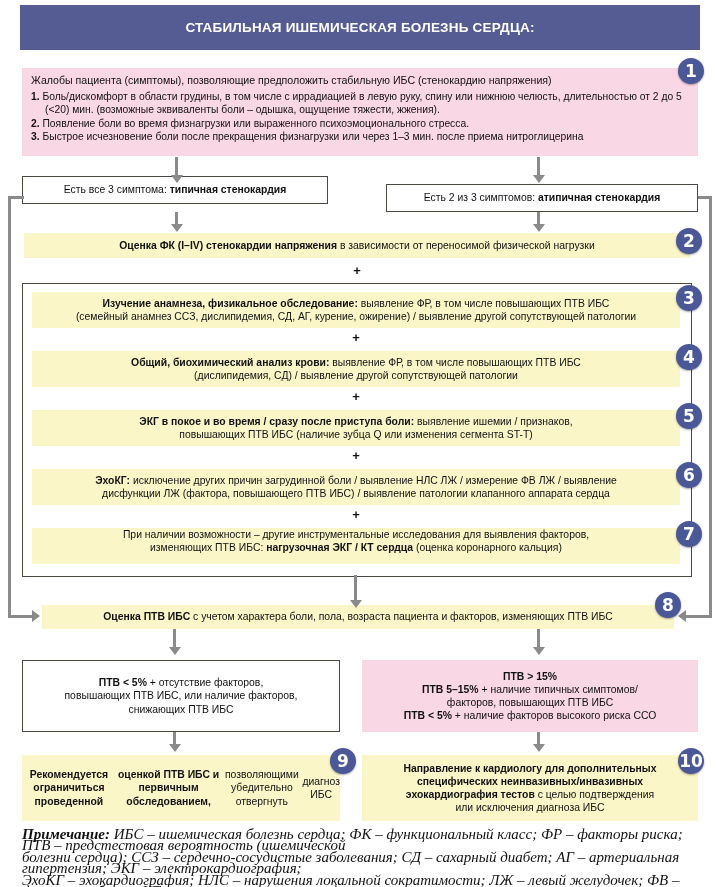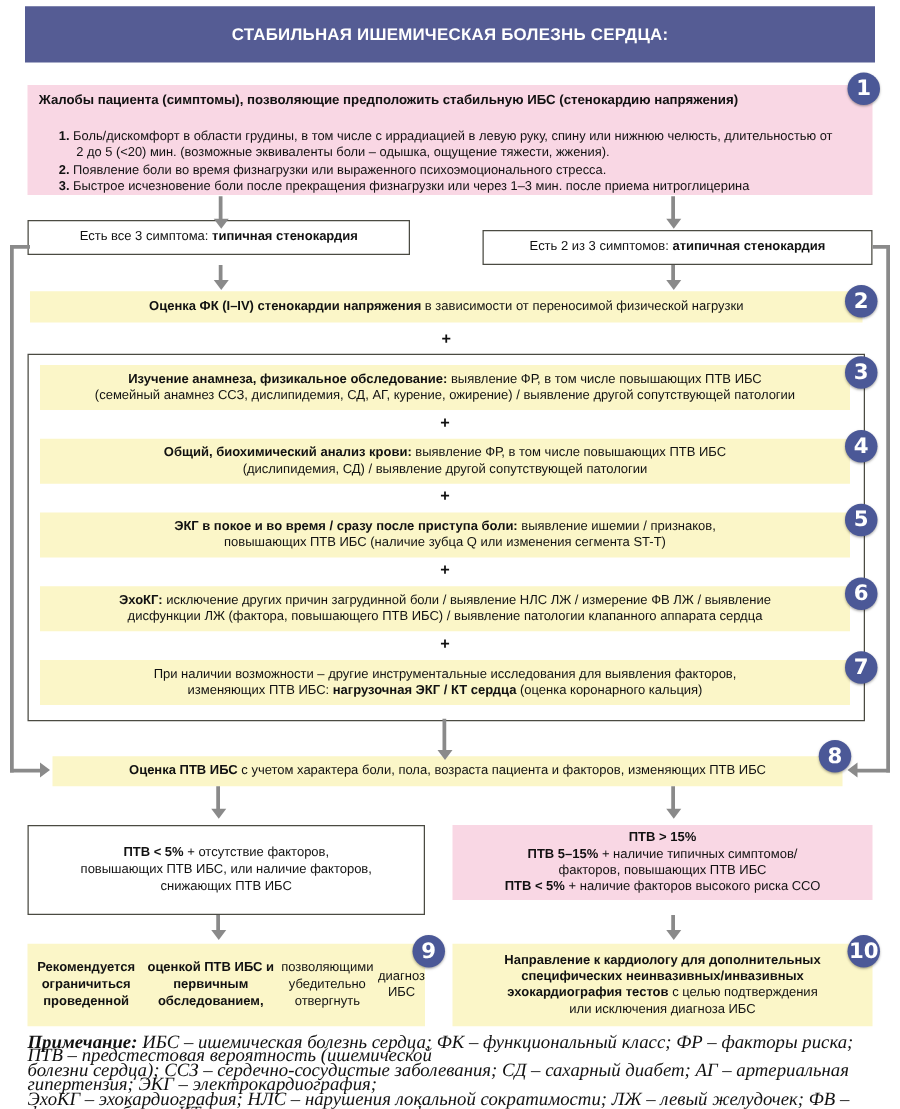--- a/index.html
+++ b/index.html
@@ -30,24 +30,24 @@
   .white{background:#ffffff;}
   .bordered{border:1.4px solid #4a4a42;}
 
   .box{position:absolute;box-sizing:border-box;}
   .pad{padding:5px 9px;}
 
   .txt{font-size:10.4px;line-height:13.2px;color:#111;}
   .b{font-weight:bold;}
   .ctr{text-align:center;}
 
-  .title-line{font-size:10.6px;font-weight:bold;line-height:14px;margin-bottom:3px;}
-
-  
-  ol.symptoms{margin:16px;padding:0;list-style:none;}
+  .title-line{font-size:10.6px;font-weight:normal;line-height:14px;margin-bottom:3px;}
+
+  
+  ol.symptoms{margin:0;padding:0;list-style:none;}
   ol.symptoms li{
     font-size:10.3px;line-height:13.4px;
     padding-left:14px;text-indent:-14px;margin-top:0px;
   }
   ol.symptoms li .num{font-weight:bold;}
 
   
   .circle{
     position:absolute;width:26px;height:26px;border-radius:50%;
     background:#4b5897;
@@ -173,21 +173,21 @@
   <div class="plus" style="left:32px;top:450px;width:648px;">+</div>
 
   <div class="box yellow" style="left:32px;top:469px;width:648px;height:36px;display:flex;flex-direction:column;align-items:center;justify-content:center;">
     <span class="txt ctr"><b>ЭхоКГ: </b><span>исключение других причин загрудинной боли / выявление НЛС ЛЖ / измерение ФВ ЛЖ / выявление</span></span>
     <span class="txt ctr">дисфункции ЛЖ (фактора, повышающего ПТВ ИБС) / выявление патологии клапанного аппарата сердца</span>
   </div>
   <div class="circle" style="left:676px;top:462px;">6</div>
 
   <div class="plus" style="left:32px;top:509px;width:648px;">+</div>
 
-  <div class="box yellow" style="left:32px;top:528px;width:648px;height:36px;display:flex;flex-direction:column;align-items:center;justify-content:center;">
+  <div class="box yellow" style="left:32px;top:528px;width:648px;height:36px;display:flex;flex-direction:column;align-items:center;">
     <span class="txt ctr">При наличии возможности – другие инструментальные исследования для выявления факторов,</span>
     <span class="txt ctr"><span>изменяющих ПТВ ИБС: </span><b>нагрузочная ЭКГ / КТ сердца </b><span>(оценка коронарного кальция)</span></span>
   </div>
   <div class="circle" style="left:676px;top:521px;">7</div>
 
   <div class="vline" style="left:354px;top:575px;height:28px;"></div>
   <div class="arrow-down" style="left:350px;top:600px;"></div>
 
   <div class="box yellow" style="left:42px;top:605px;width:632px;height:24px;display:flex;align-items:center;justify-content:center;">
     <span class="txt ctr"><b>Оценка ПТВ ИБС </b><span>с учетом характера боли, пола, возраста пациента и факторов, изменяющих ПТВ ИБС</span></span>
@@ -198,21 +198,21 @@
   <div class="arrow-down" style="left:169px;top:647px;"></div>
   <div class="vline" style="left:537px;top:629px;height:20px;"></div>
   <div class="arrow-down" style="left:533px;top:647px;"></div>
 
   <div class="box white bordered" style="left:22px;top:660px;width:318px;height:72px;display:flex;flex-direction:column;align-items:center;justify-content:center;">
     <span class="txt ctr"><b>ПТВ &lt; 5% </b><span>+ отсутствие факторов,</span></span>
     <span class="txt ctr">повышающих ПТВ ИБС, или наличие факторов,</span>
     <span class="txt ctr">снижающих ПТВ ИБС</span>
   </div>
 
-  <div class="box pink" style="left:362px;top:660px;width:336px;height:60px;display:flex;flex-direction:column;align-items:center;justify-content:center;">
+  <div class="box pink" style="left:362px;top:660px;width:336px;height:72px;display:flex;flex-direction:column;align-items:center;justify-content:center;">
     <span class="txt ctr b">ПТВ &gt; 15%</span>
     <span class="txt ctr"><b>ПТВ 5–15% </b><span>+ наличие типичных симптомов/</span></span>
     <span class="txt ctr">факторов, повышающих ПТВ ИБС</span>
     <span class="txt ctr"><b>ПТВ &lt; 5% </b><span>+ наличие факторов высокого риска ССО</span></span>
   </div>
 
   <div class="vline" style="left:173px;top:732px;height:14px;"></div>
   <div class="arrow-down" style="left:169px;top:744px;"></div>
   <div class="vline" style="left:537px;top:732px;height:14px;"></div>
   <div class="arrow-down" style="left:533px;top:744px;"></div>

